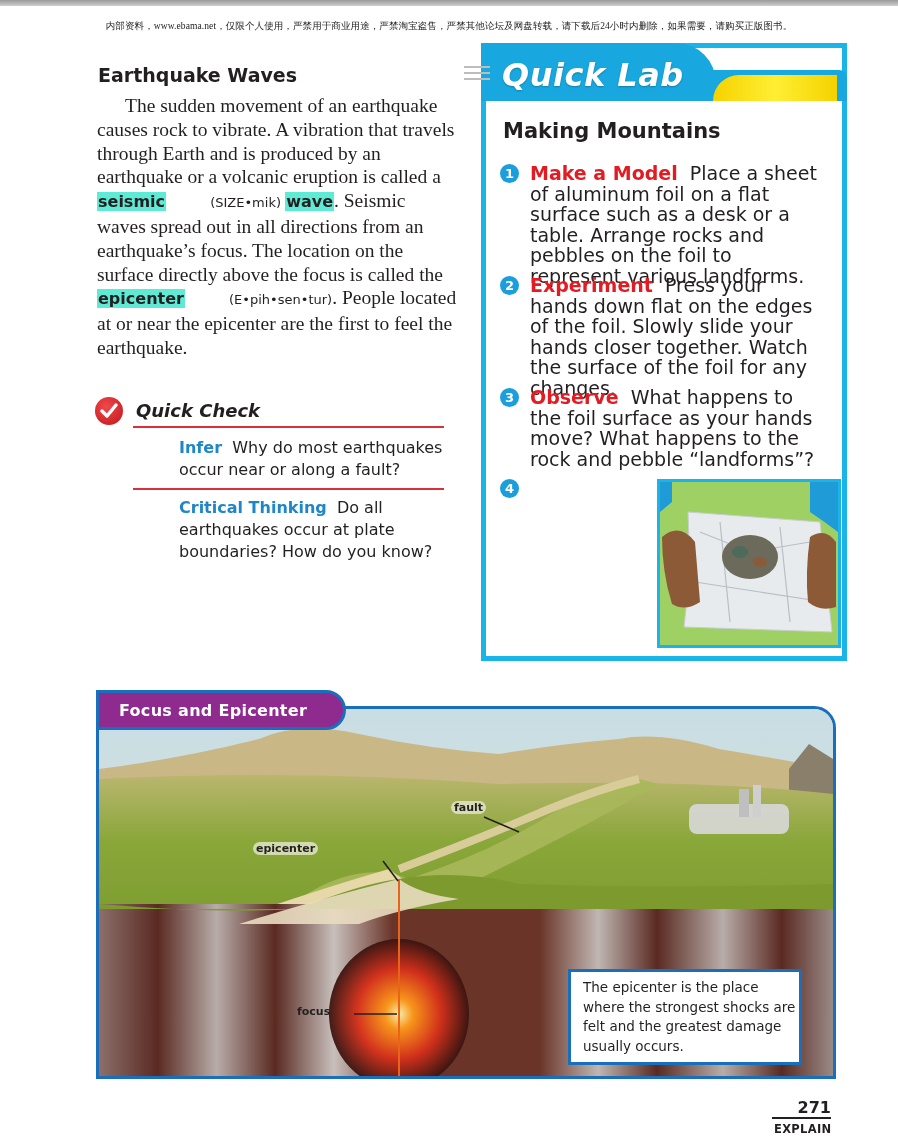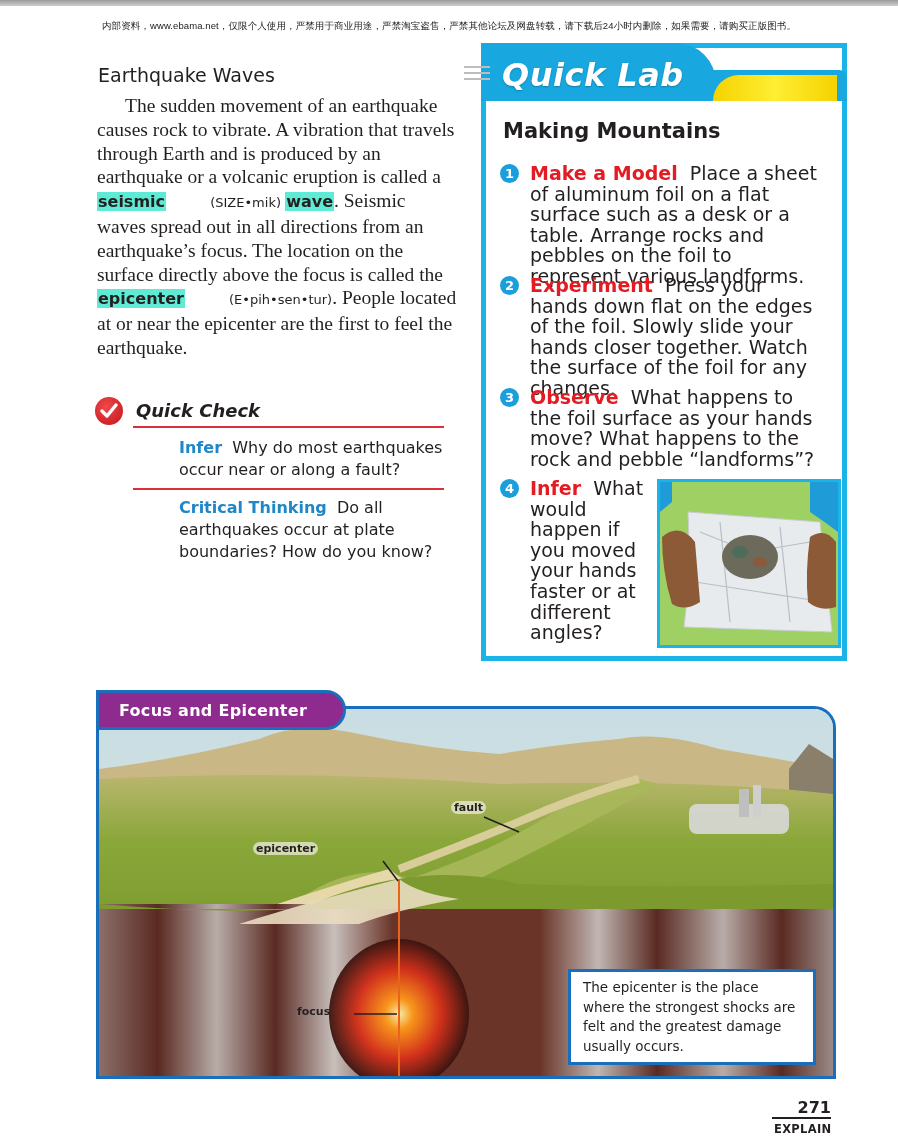--- a/index.html
+++ b/index.html
@@ -1,21 +1,21 @@
 <!DOCTYPE html>
 <html><head>
 <meta charset="utf-8">
 <style>
   html,body{margin:0;padding:0;}
   body{width:898px;height:1148px;background:#fff;position:relative;overflow:hidden;font-family:"DejaVu Sans",sans-serif;color:#231f20;}
   .topbar{position:absolute;left:0;top:0;width:898px;height:6px;background:linear-gradient(#9a9a9a,#cfcfcf);}
-  .watermark{position:absolute;left:0;top:20px;width:898px;text-align:center;font-family:Liberation Sans, sans-serif;font-size:9.5px;color:#222;letter-spacing:0.1px;}
+  .watermark{position:absolute;left:0;top:20px;width:898px;text-align:center;font-family:Liberation Serif, serif;font-size:9.5px;color:#222;letter-spacing:0.1px;}
 
   
-  .heading{position:absolute;left:98px;top:64px;font-family:"DejaVu Sans",sans-serif;font-weight:normal;font-size:19px;color:#231f20;}
+  .heading{position:absolute;left:98px;top:64px;font-family:"DejaVu Sans",sans-serif;font-weight:bold;font-size:19px;color:#231f20;}
   .body-text{position:absolute;left:97px;top:94px;width:360px;font-family:"Liberation Serif",serif;font-size:19.5px;line-height:23.8px;color:#231f20;}
   .body-text p{margin:0;text-indent:28px;}
   .hl{background:#5eead4;font-family:"DejaVu Sans",sans-serif;font-weight:bold;font-size:16px;padding:0 1px;}
   .pron{font-family:"DejaVu Sans",sans-serif;font-size:13px;padding-left:40px;}
 
   .qc-icon{position:absolute;left:95px;top:397px;width:28px;height:28px;border-radius:50%;background:radial-gradient(circle at 40% 35%,#f0484b,#c1161c);}
   .qc-icon svg{position:absolute;left:4px;top:4px;}
   .qc-title{position:absolute;left:136px;top:400px;font-family:"DejaVu Sans",sans-serif;font-weight:bold;font-style:italic;font-size:18px;color:#231f20;}
   .qc-rule{position:absolute;left:133px;width:311px;height:2px;background:#d9303a;}
   .qc-q{position:absolute;left:135px;width:300px;font-family:"DejaVu Sans",sans-serif;font-size:16px;line-height:22px;color:#231f20;margin-left:44px;}
@@ -34,21 +34,21 @@
   .step .num{position:absolute;left:0;top:1px;width:19px;height:19px;border-radius:50%;background:#1a9fdc;color:#fff;font-family:"DejaVu Sans",sans-serif;font-weight:bold;font-size:13px;text-align:center;line-height:19px;}
   .step .txt{margin-left:30px;font-family:"DejaVu Sans",sans-serif;font-size:19px;line-height:20.6px;color:#231f20;}
   .step .lead{color:#e31b23;font-weight:bold;}
   .lab-photo{position:absolute;left:657px;top:479px;width:178px;height:163px;border:3px solid #1bb4e8;background:#9acd5a;overflow:hidden;}
 
   
   .fig-frame{position:absolute;left:96px;top:706px;width:734px;height:367px;border:3px solid #1a6fbd;border-top-right-radius:22px;overflow:hidden;background:#c9dbe3;}
   .fig-tab{position:absolute;left:96px;top:690px;width:250px;height:40px;background:#8f2a8f;border:3px solid #1a6fbd;border-top-right-radius:22px;border-bottom-right-radius:22px;border-left:3px solid #1a6fbd;box-sizing:border-box;}
   .fig-tab-label{position:absolute;left:119px;top:701px;font-family:"DejaVu Sans",sans-serif;font-weight:bold;font-size:16px;color:#fff;letter-spacing:0.3px;}
   .fig-label{position:absolute;font-family:"DejaVu Sans",sans-serif;font-weight:bold;font-size:11px;color:#231f20;background:rgba(235,235,215,0.75);padding:0 3px;border-radius:7px;}
-  .fig-caption{position:absolute;left:568px;top:969px;width:214px;padding:6px 16px 6px 12px;background:#fff;border:3px solid #1a6fbd;font-family:"DejaVu Sans",sans-serif;font-size:13.5px;line-height:19.5px;color:#231f20;}
+  .fig-caption{position:absolute;left:568px;top:969px;width:214px;padding:6px 2px 6px 12px;background:#fff;border:3px solid #1a6fbd;font-family:"DejaVu Sans",sans-serif;font-size:13.5px;line-height:19.5px;color:#231f20;}
 
   .page-num{position:absolute;left:776px;top:1098px;width:55px;text-align:right;font-family:"DejaVu Sans",sans-serif;font-weight:bold;font-size:16px;color:#231f20;}
   .page-rule{position:absolute;left:772px;top:1117px;width:59px;height:2px;background:#231f20;}
   .page-sec{position:absolute;left:774px;top:1122px;font-family:"DejaVu Sans",sans-serif;font-weight:bold;font-size:11.5px;color:#231f20;letter-spacing:0.3px;}
 </style>
 </head>
 <body>
 
 <div class="topbar"></div>
 <div class="watermark">内部资料，www.ebama.net，仅限个人使用，严禁用于商业用途，严禁淘宝盗售，严禁其他论坛及网盘转载，请下载后24小时内删除，如果需要，请购买正版图书。</div>
@@ -88,21 +88,20 @@
 <div class="step" style="top:275px">
   <div class="num">2</div>
   <div class="txt"><span class="lead">Experiment</span>&nbsp; <span>Press your hands down flat on the edges of the foil. Slowly slide your hands closer together. Watch the surface of the foil for any changes.</span></div>
 </div>
 <div class="step" style="top:387px">
   <div class="num">3</div>
   <div class="txt"><span class="lead">Observe</span>&nbsp; <span>What happens to the foil surface as your hands move? What happens to the rock and pebble “landforms”?</span></div>
 </div>
 <div class="step" style="top:478px;width:150px">
   <div class="num">4</div>
-  <div class="txt"><span class="lead">Infer</span>&nbsp; <span>What would happen if you moved your hands faster or at different angles?</span></div>
 </div>
 
 <div class="lab-photo">
   <svg width="178" height="163" viewBox="0 0 178 163">
     <rect width="178" height="163" fill="#9fd064"></rect>
     <path d="M150 0 H178 V50 Q165 40 150 30 Z" fill="#1f9bd8"></path>
     <path d="M0 0 H12 V20 L0 30 Z" fill="#1f9bd8"></path>
     <polygon points="28,30 160,40 172,150 24,145 30,90" fill="#e8ebee" stroke="#c8ccd0"></polygon>
     <path d="M40 50 L90 70 L150 60 M35 100 L100 110 L165 120 M60 40 L70 140 M120 45 L130 140" stroke="#b8bec4" stroke-width="1.2" fill="none"></path>
     <ellipse cx="90" cy="75" rx="28" ry="22" fill="#6c6a5a"></ellipse>

